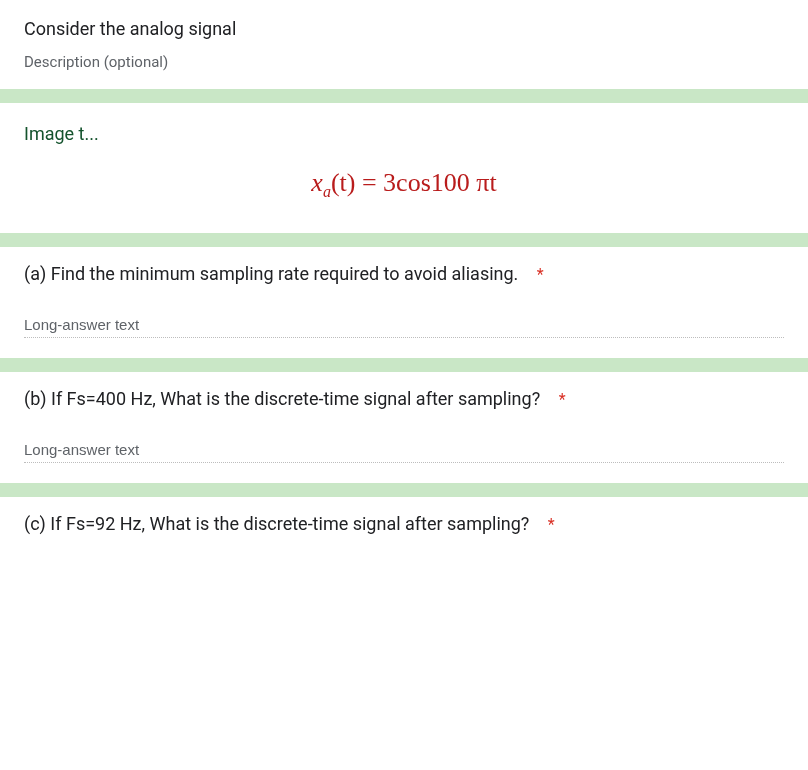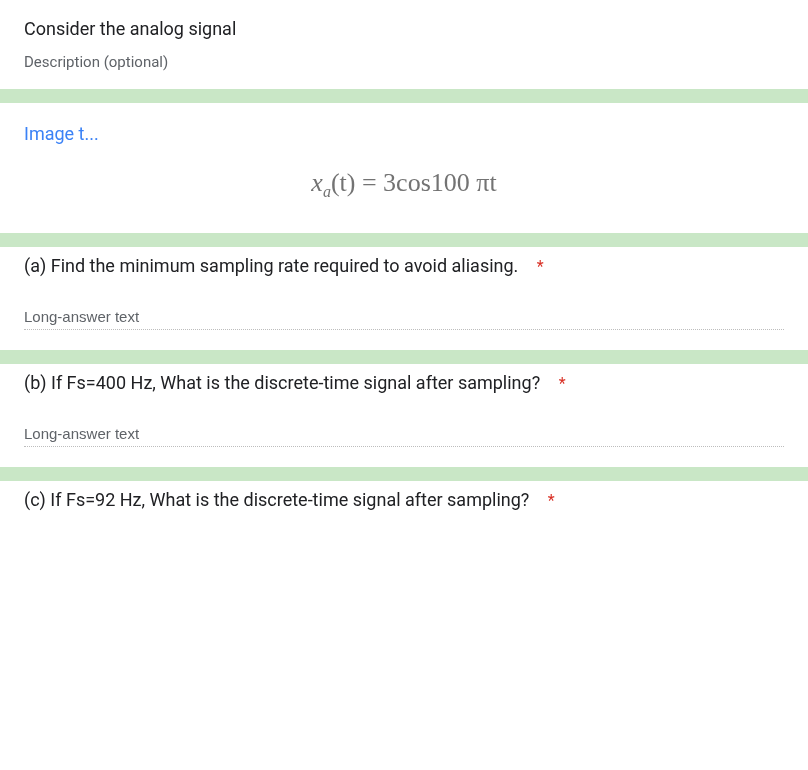--- a/index.html
+++ b/index.html
@@ -18,45 +18,45 @@
       color: #5f6368;
       margin-top: 5px;
     }
     .divider {
       height: 14px;
       background: #c9e7c6;
       width: 100%;
     }
     .image-label {
       font-size: 18px;
-      color: #3b82f6;
+      color: #14532d;
       padding: 20px 24px 10px 24px;
       font-weight: 400;
     }
     .equation-container {
       text-align: center;
       padding: 14px 0 32px 0;
       background: #fff;
     }
     .equation {
       font-family: 'Times New Roman', Times, serif;
       font-size: 26px;
       font-style: italic;
-      color: #737373;
+      color: #b91c1c;
       display: inline-block;
     }
     .equation sub {
       font-size: 16px;
       vertical-align: sub;
     }
     .equation .paren {
       font-style: normal;
     }
     .question-section {
-      padding: 8px 24px 20px 24px;
+      padding: 16px 24px 20px 24px;
       background: #fff;
     }
     .question-text {
       font-size: 18px;
       color: #202124;
       margin-bottom: 28px;
       font-weight: 400;
     }
     .required {
       color: #d93025;

